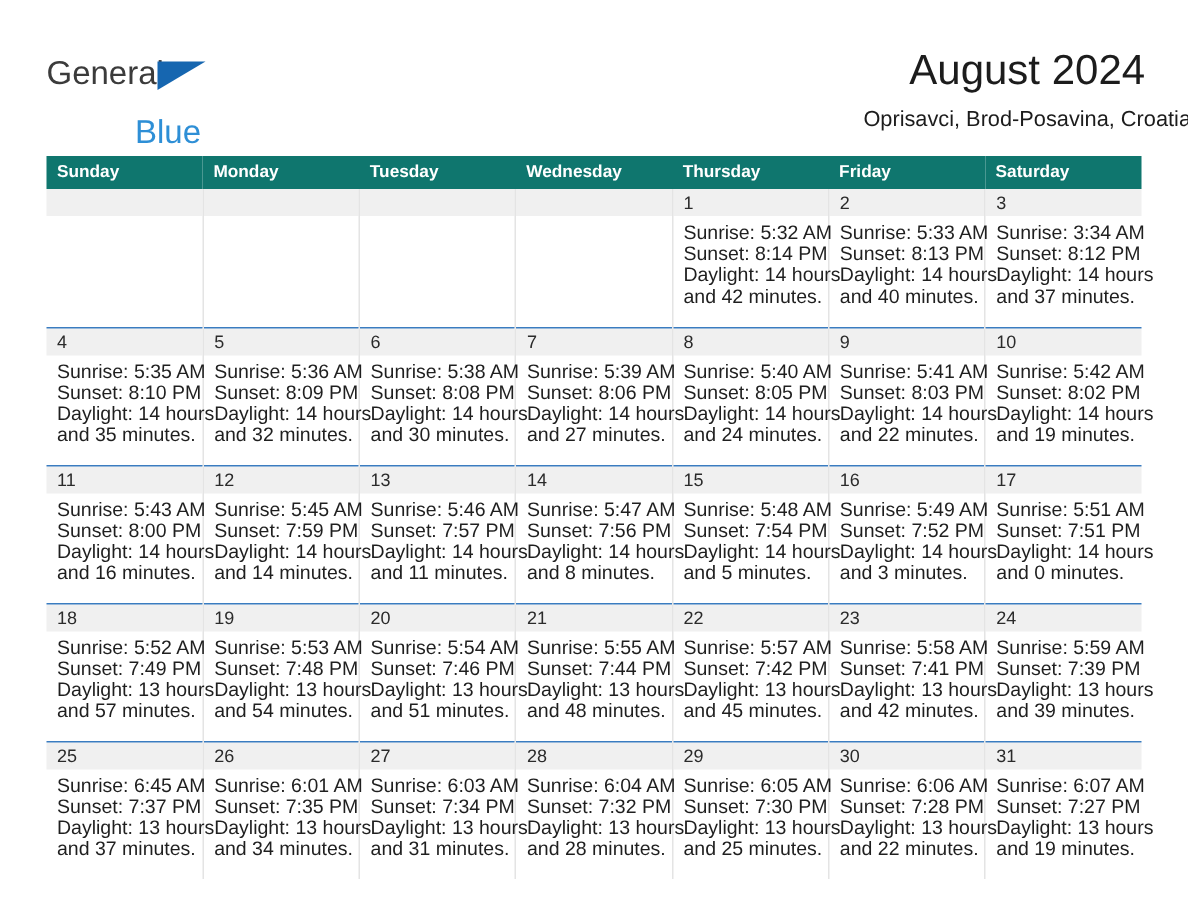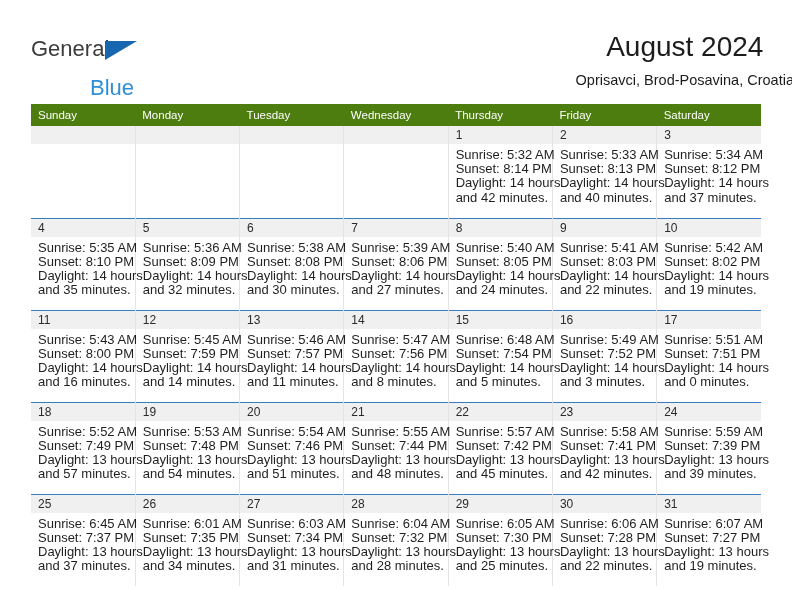--- a/index.html
+++ b/index.html
@@ -93,24 +93,24 @@
     position: absolute;
     left: 31px;
     top: 104px;
     width: 730px;
     border-collapse: collapse;
     table-layout: fixed;
   }
   .calendar col { width: 104.28px; }
 
   .calendar thead th {
-    background: #4d7c0f;
+    background: #0f766e;
     color: #ffffff;
     font-size: 11.5px;
-    font-weight: normal;
+    font-weight: bold;
     text-align: left;
     padding: 5px 0 5px 7px;
     height: 20px;
     box-sizing: border-box;
     border: none;
   }
 
   .calendar tbody td {
     vertical-align: top;
     padding: 0;
@@ -216,21 +216,21 @@
             <div class="info">
               <div>Sunrise: 5:33 AM</div>
               <div>Sunset: 8:13 PM</div>
               <div>Daylight: 14 hours</div>
               <div>and 40 minutes.</div>
             </div>
           </td>
           <td>
             <span class="daynum">3</span>
             <div class="info">
-              <div>Sunrise: 5:34 AM</div>
+              <div>Sunrise: 3:34 AM</div>
               <div>Sunset: 8:12 PM</div>
               <div>Daylight: 14 hours</div>
               <div>and 37 minutes.</div>
             </div>
           </td>
         </tr>
         <tr>
           <td>
             <span class="daynum">4</span>
             <div class="info">
@@ -328,21 +328,21 @@
             <div class="info">
               <div>Sunrise: 5:47 AM</div>
               <div>Sunset: 7:56 PM</div>
               <div>Daylight: 14 hours</div>
               <div>and 8 minutes.</div>
             </div>
           </td>
           <td>
             <span class="daynum">15</span>
             <div class="info">
-              <div>Sunrise: 6:48 AM</div>
+              <div>Sunrise: 5:48 AM</div>
               <div>Sunset: 7:54 PM</div>
               <div>Daylight: 14 hours</div>
               <div>and 5 minutes.</div>
             </div>
           </td>
           <td>
             <span class="daynum">16</span>
             <div class="info">
               <div>Sunrise: 5:49 AM</div>
               <div>Sunset: 7:52 PM</div>

